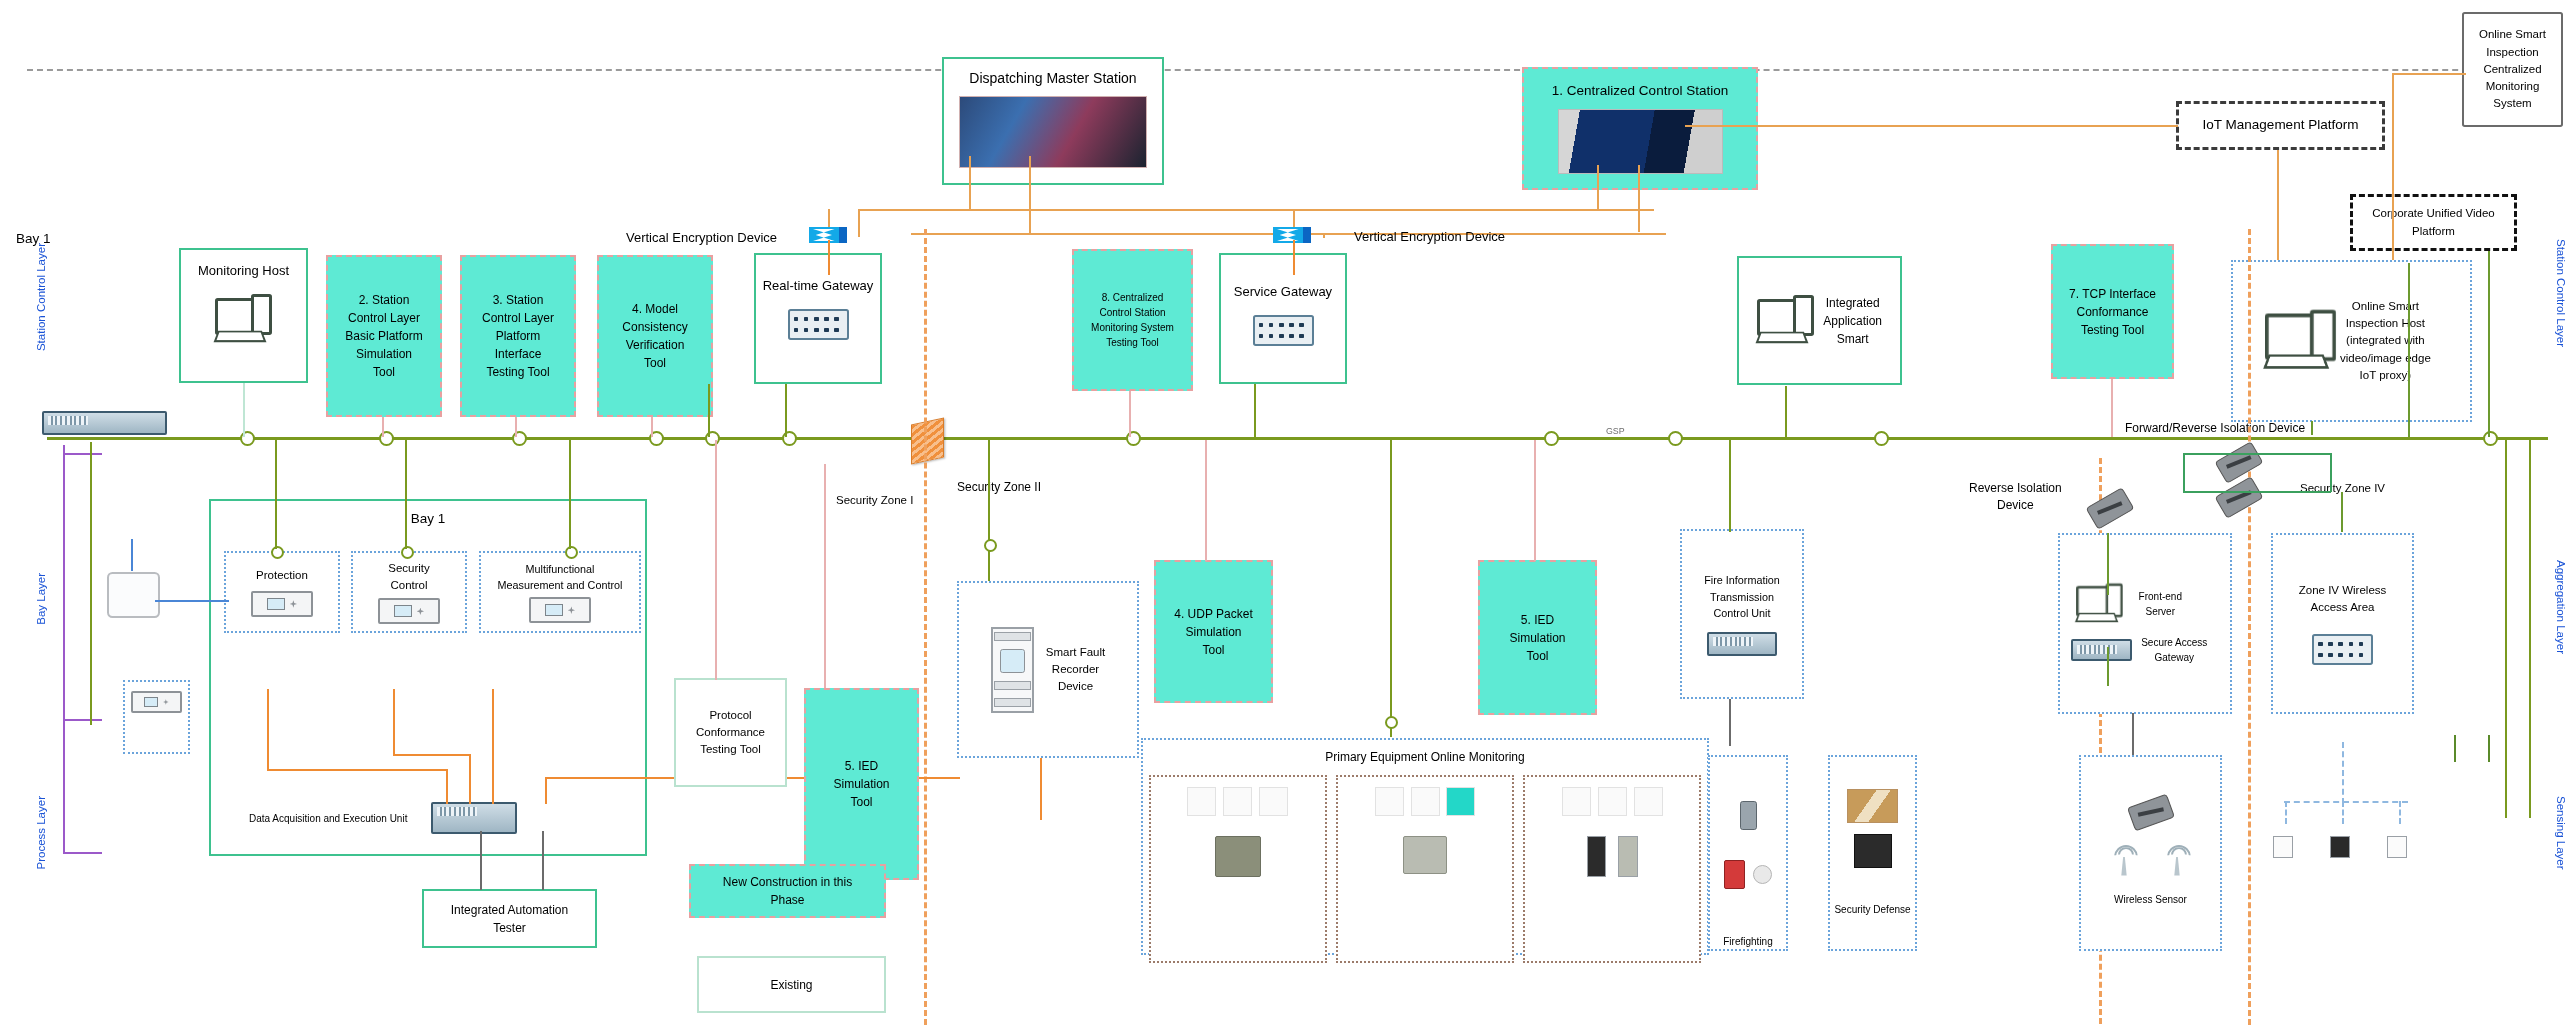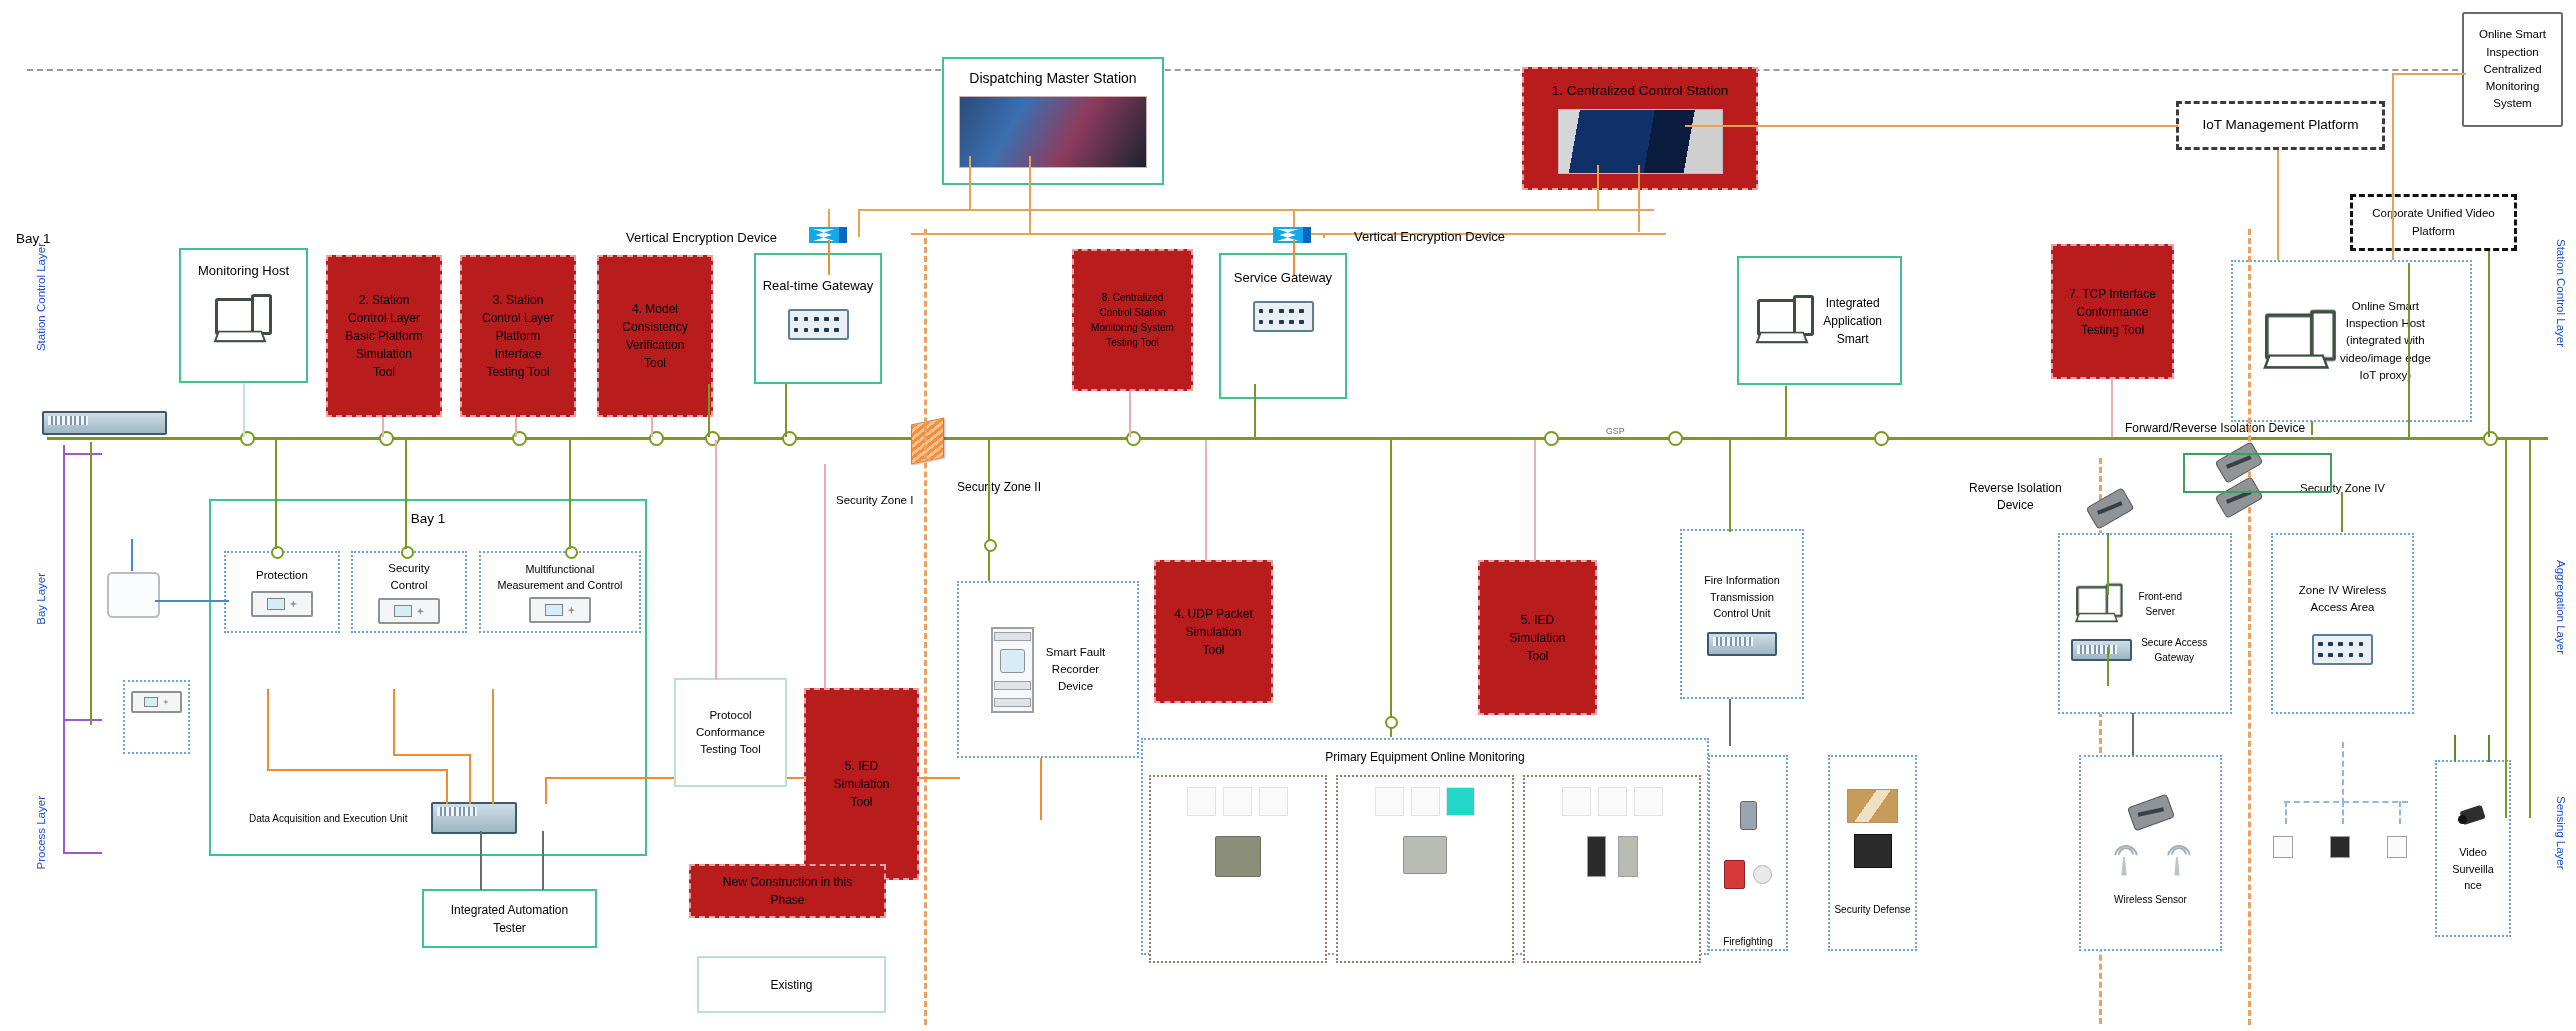--- a/index.html
+++ b/index.html
@@ -5,21 +5,21 @@
   html,body{margin:0;padding:0;background:#fff;}
   body{font-family:"Liberation Sans", sans-serif;}
   #canvas{position:relative;width:2576px;height:1031px;background:#ffffff;overflow:hidden;}
 
   .node{position:absolute;box-sizing:border-box;display:flex;flex-direction:column;
         align-items:center;justify-content:flex-start;text-align:center;color:#000;}
   .lbl{line-height:1.5;white-space:pre-line;}
 
   
   .solid-green{border:2px solid #3ec28f;background:#fff;}
-  .dash-red{border:2px dashed #e8a0a0;background:#b91c1c;}
+  .dash-red{border:2px dashed #e8a0a0;background:#5eead4;}
   .dot-blue{border:2px dotted #6ba4db;background:#fff;}
   .dot-brown{border:2px dotted #9c7b6a;background:#fff;}
   .bracket{background:transparent;border:3.4px dashed #3b3b3b;}
   .thickgray{border:2.7px solid #6b6b6b;border-radius:2.7px;background:#fff;}
   .thinblack{border:2px dashed #111;background:transparent;}
 
   
   .ln{position:absolute;}
   .h{height:0;border-top-width:2px;border-top-style:solid;}
   .v{width:0;border-left-width:2px;border-left-style:solid;}
@@ -217,21 +217,21 @@
   <div class="node dash-red" style="left:1072px;top:249px;width:121px;height:142px;justify-content:center;">
     <div class="lbl" style="font-size:10px;">8. Centralized
 Control Station
 Monitoring System
 Testing Tool</div>
   </div>
 
   <div class="encrypt" style="position:absolute;left:1273px;top:227px;"></div>
   <div class="tlabel" style="left:1354px;top:228px;font-size:13px;">Vertical Encryption Device</div>
 
-  <div class="node solid-green" style="left:1219px;top:253px;width:128px;height:146px;padding-top:13px;">
+  <div class="node solid-green" style="left:1219px;top:253px;width:128px;height:131px;padding-top:27px;">
     <div class="lbl" style="font-size:13px;">Service Gateway</div>
     <div class="switchbox" style="margin-top:13.5px;">
       <i></i>
         <i></i>
         <i></i>
         <i></i>
         <i></i>
         <i></i>
         <i></i>
         <i></i>
@@ -563,29 +563,20 @@
 
   <div class="ln h bluedash" style="left:2284px;top:801px;width:121px;"></div>
   <div class="ln v bluedash" style="left:2342px;top:742px;height:59px;"></div>
   <div class="ln v bluedash" style="left:2285px;top:801px;height:20px;"></div>
   <div class="ln v bluedash" style="left:2342px;top:801px;height:20px;"></div>
   <div class="ln v bluedash" style="left:2399px;top:801px;height:20px;"></div>
   <div class="sensorimg" style="position:absolute;left:2273px;top:836px;"></div>
   <div class="sensorimg" style="position:absolute;left:2330px;top:836px;background:#2a2a2a;"></div>
   <div class="sensorimg" style="position:absolute;left:2387px;top:836px;"></div>
 
-  <div class="node dot-blue" style="left:2435px;top:760px;width:76px;height:177px;justify-content:center;gap:13.5px;">
-    <div class="camera">
-      <div class="body"></div>
-        <div class="lens"></div>
-    </div>
-    <div class="lbl" style="font-size:10.8px;">Video
-Surveilla
-nce</div>
-  </div>
   <div class="ln v green2" style="left:2454px;top:735px;height:27px;border-color:#5a8a2a;"></div>
   <div class="ln v green2" style="left:2488px;top:735px;height:27px;border-color:#5a8a2a;"></div>
 
   <div class="ln v olive" style="left:2505px;top:440px;height:378px;"></div>
   <div class="ln v olive" style="left:2529px;top:440px;height:378px;"></div>
 
   <div class="node dash-red" style="left:689px;top:864px;width:197px;height:54px;justify-content:center;">
     <div class="lbl" style="font-size:12px;">New Construction in this
 Phase</div>
   </div>

